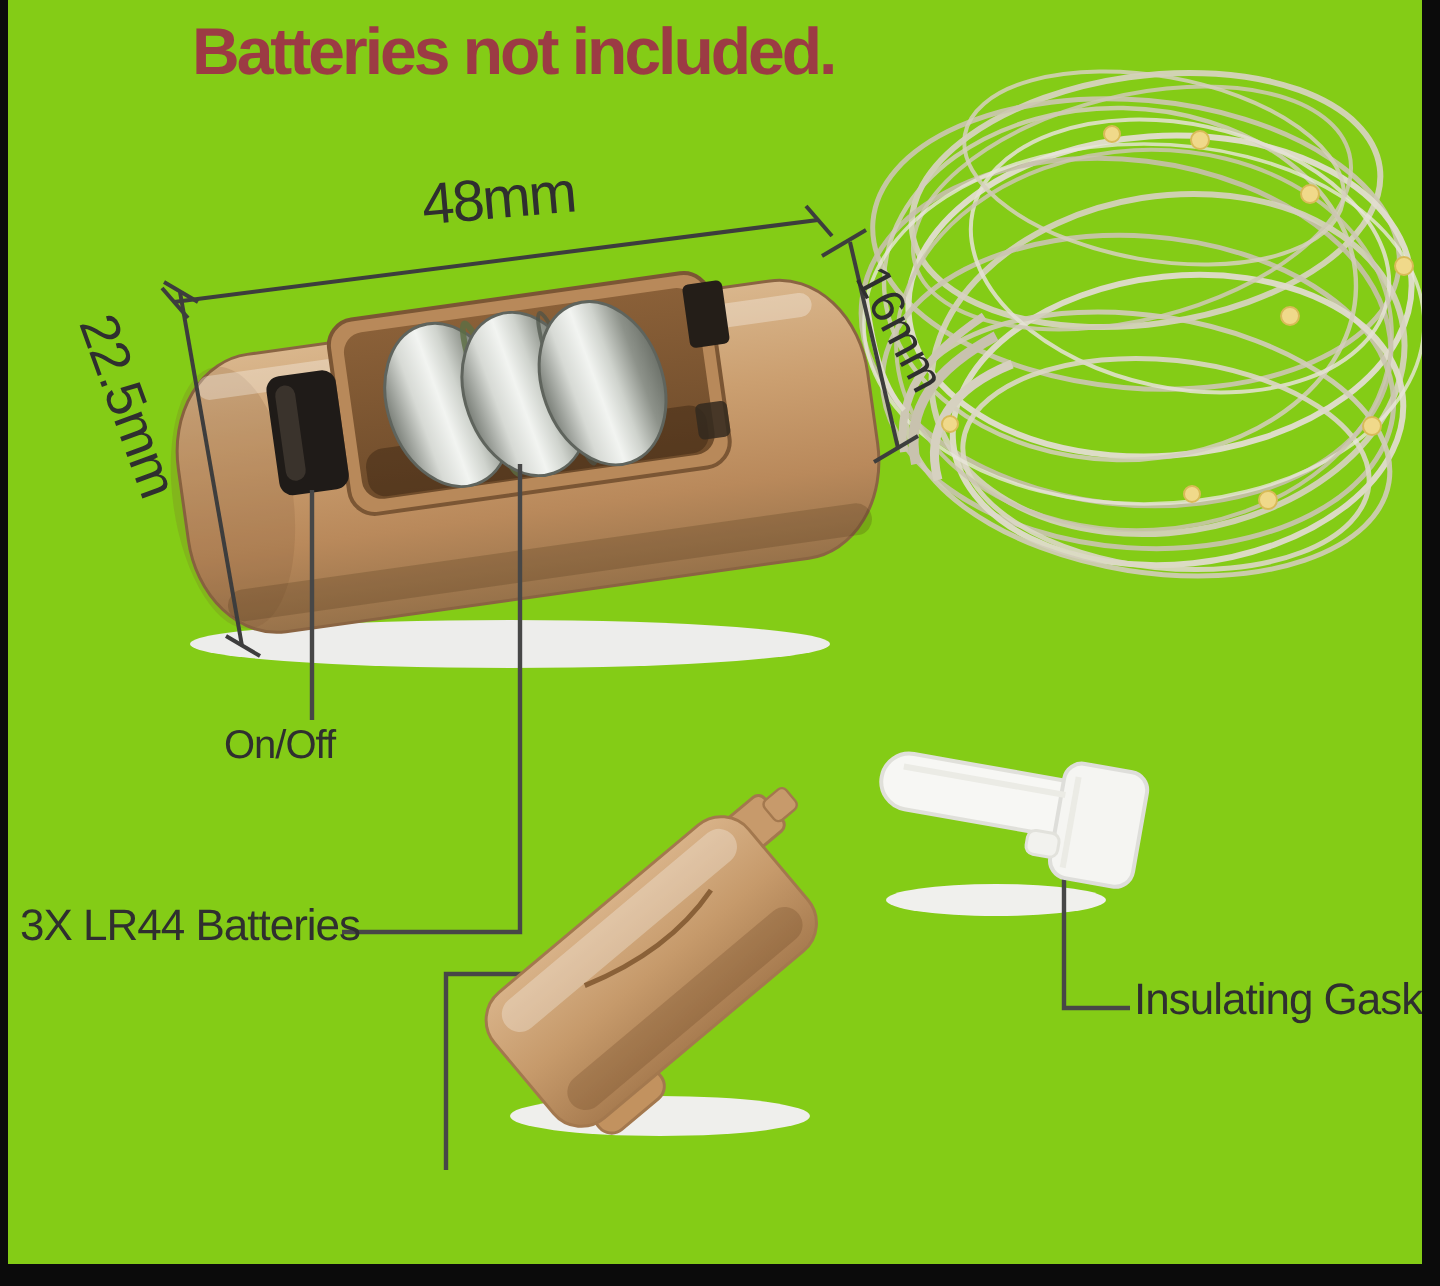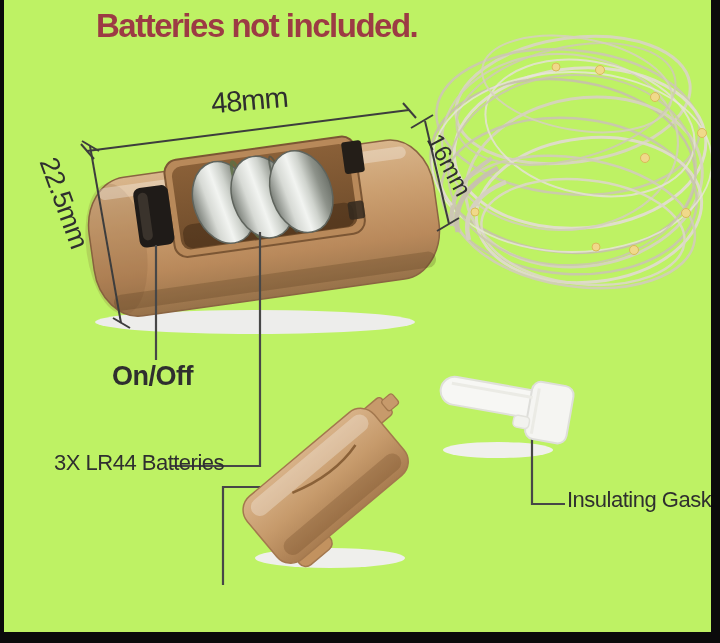--- a/index.html
+++ b/index.html
@@ -1,38 +1,38 @@
 <!DOCTYPE html>
 <html><head>
 <meta charset="utf-8">
 <style>
   html,body{margin:0;padding:0;background:#e8e8e8;}
   .stage{
     position:relative;width:720px;height:643px;overflow:hidden;
-    background:#bef264;
+    background:#84cc16;
     font-family:"Liberation Sans", sans-serif;
     -webkit-font-smoothing:antialiased;
   }
   .stage svg{position:absolute;left:0;top:0;z-index:1;}
   .label{position:absolute;z-index:2;color:#2f2f2f;white-space:nowrap;line-height:1;}
   .notice{
     left:96px;top:9px;font-size:33px;letter-spacing:-1.5px;
     color:#9c3b44;font-weight:600;
   }
   .dim-48{left:211px;top:86px;font-size:29px;transform:rotate(-5deg);letter-spacing:-1px;}
   .dim-225{
     left:60px;top:154px;font-size:27px;letter-spacing:-0.5px;
     transform:rotate(70deg);transform-origin:0 0;
   }
   .dim-16{
     left:444px;top:130px;font-size:24px;
     transform:rotate(62deg);transform-origin:0 0;
   }
-  .lbl-onoff{left:112px;top:363px;font-size:27px;letter-spacing:-0.5px;font-weight:bold;}
-  .lbl-batteries{left:10px;top:452px;font-size:22px;letter-spacing:-0.5px;margin-left:44px;}
+  .lbl-onoff{left:112px;top:363px;font-size:20px;letter-spacing:-0.5px;}
+  .lbl-batteries{left:10px;top:452px;font-size:22px;letter-spacing:-0.5px;}
   .lbl-cover{left:146px;top:595px;font-size:26px;letter-spacing:-0.5px;}
   .lbl-gasket{left:567px;top:489px;font-size:22px;letter-spacing:-0.5px;}
   .bar{position:absolute;background:#0b0b0b;z-index:3;}
   .bar-left{left:0;top:0;width:4px;height:643px;}
   .bar-right{left:711px;top:0;width:9px;height:643px;}
   .bar-bottom{left:0;top:632px;width:720px;height:11px;}
 </style>
 </head>
 <body>
 

